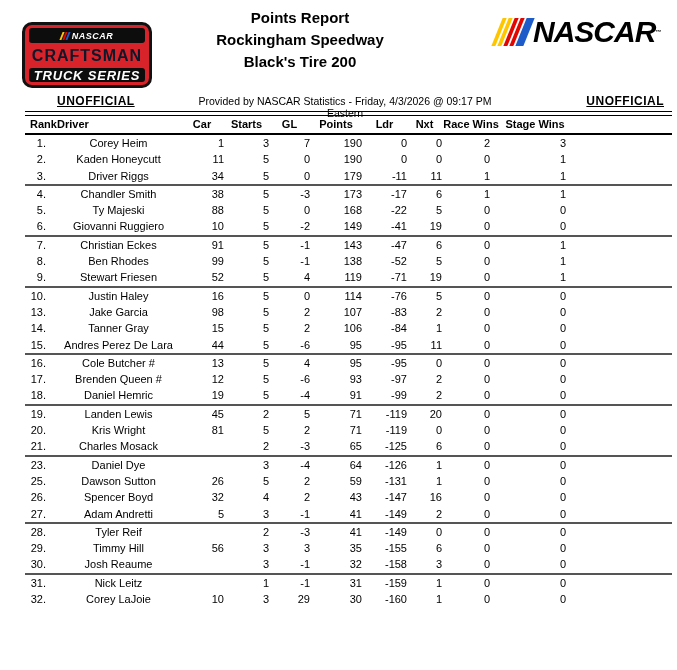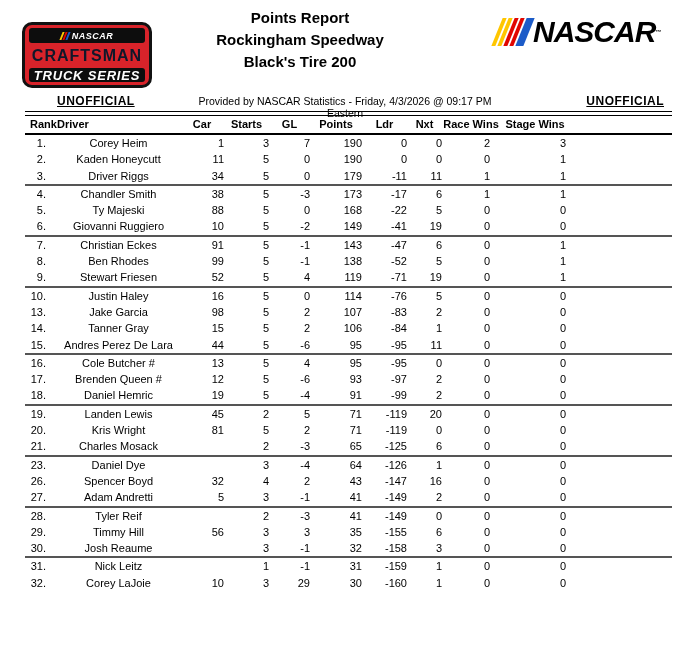--- a/index.html
+++ b/index.html
@@ -385,20 +385,33 @@
         <td class="c3">3</td>
         <td class="c4">-4</td>
         <td class="c5">64</td>
         <td class="c6">-126</td>
         <td class="c7">1</td>
         <td class="c8">0</td>
         <td class="c9">0</td>
         <td class="c10"></td>
       </tr>
       <tr>
+        <td class="c0">25.</td>
+        <td class="c1">Dawson Sutton</td>
+        <td class="c2">26</td>
+        <td class="c3">5</td>
+        <td class="c4">2</td>
+        <td class="c5">59</td>
+        <td class="c6">-131</td>
+        <td class="c7">1</td>
+        <td class="c8">0</td>
+        <td class="c9">0</td>
+        <td class="c10"></td>
+      </tr>
+      <tr>
         <td class="c0">26.</td>
         <td class="c1">Spencer Boyd</td>
         <td class="c2">32</td>
         <td class="c3">4</td>
         <td class="c4">2</td>
         <td class="c5">43</td>
         <td class="c6">-147</td>
         <td class="c7">16</td>
         <td class="c8">0</td>
         <td class="c9">0</td>

